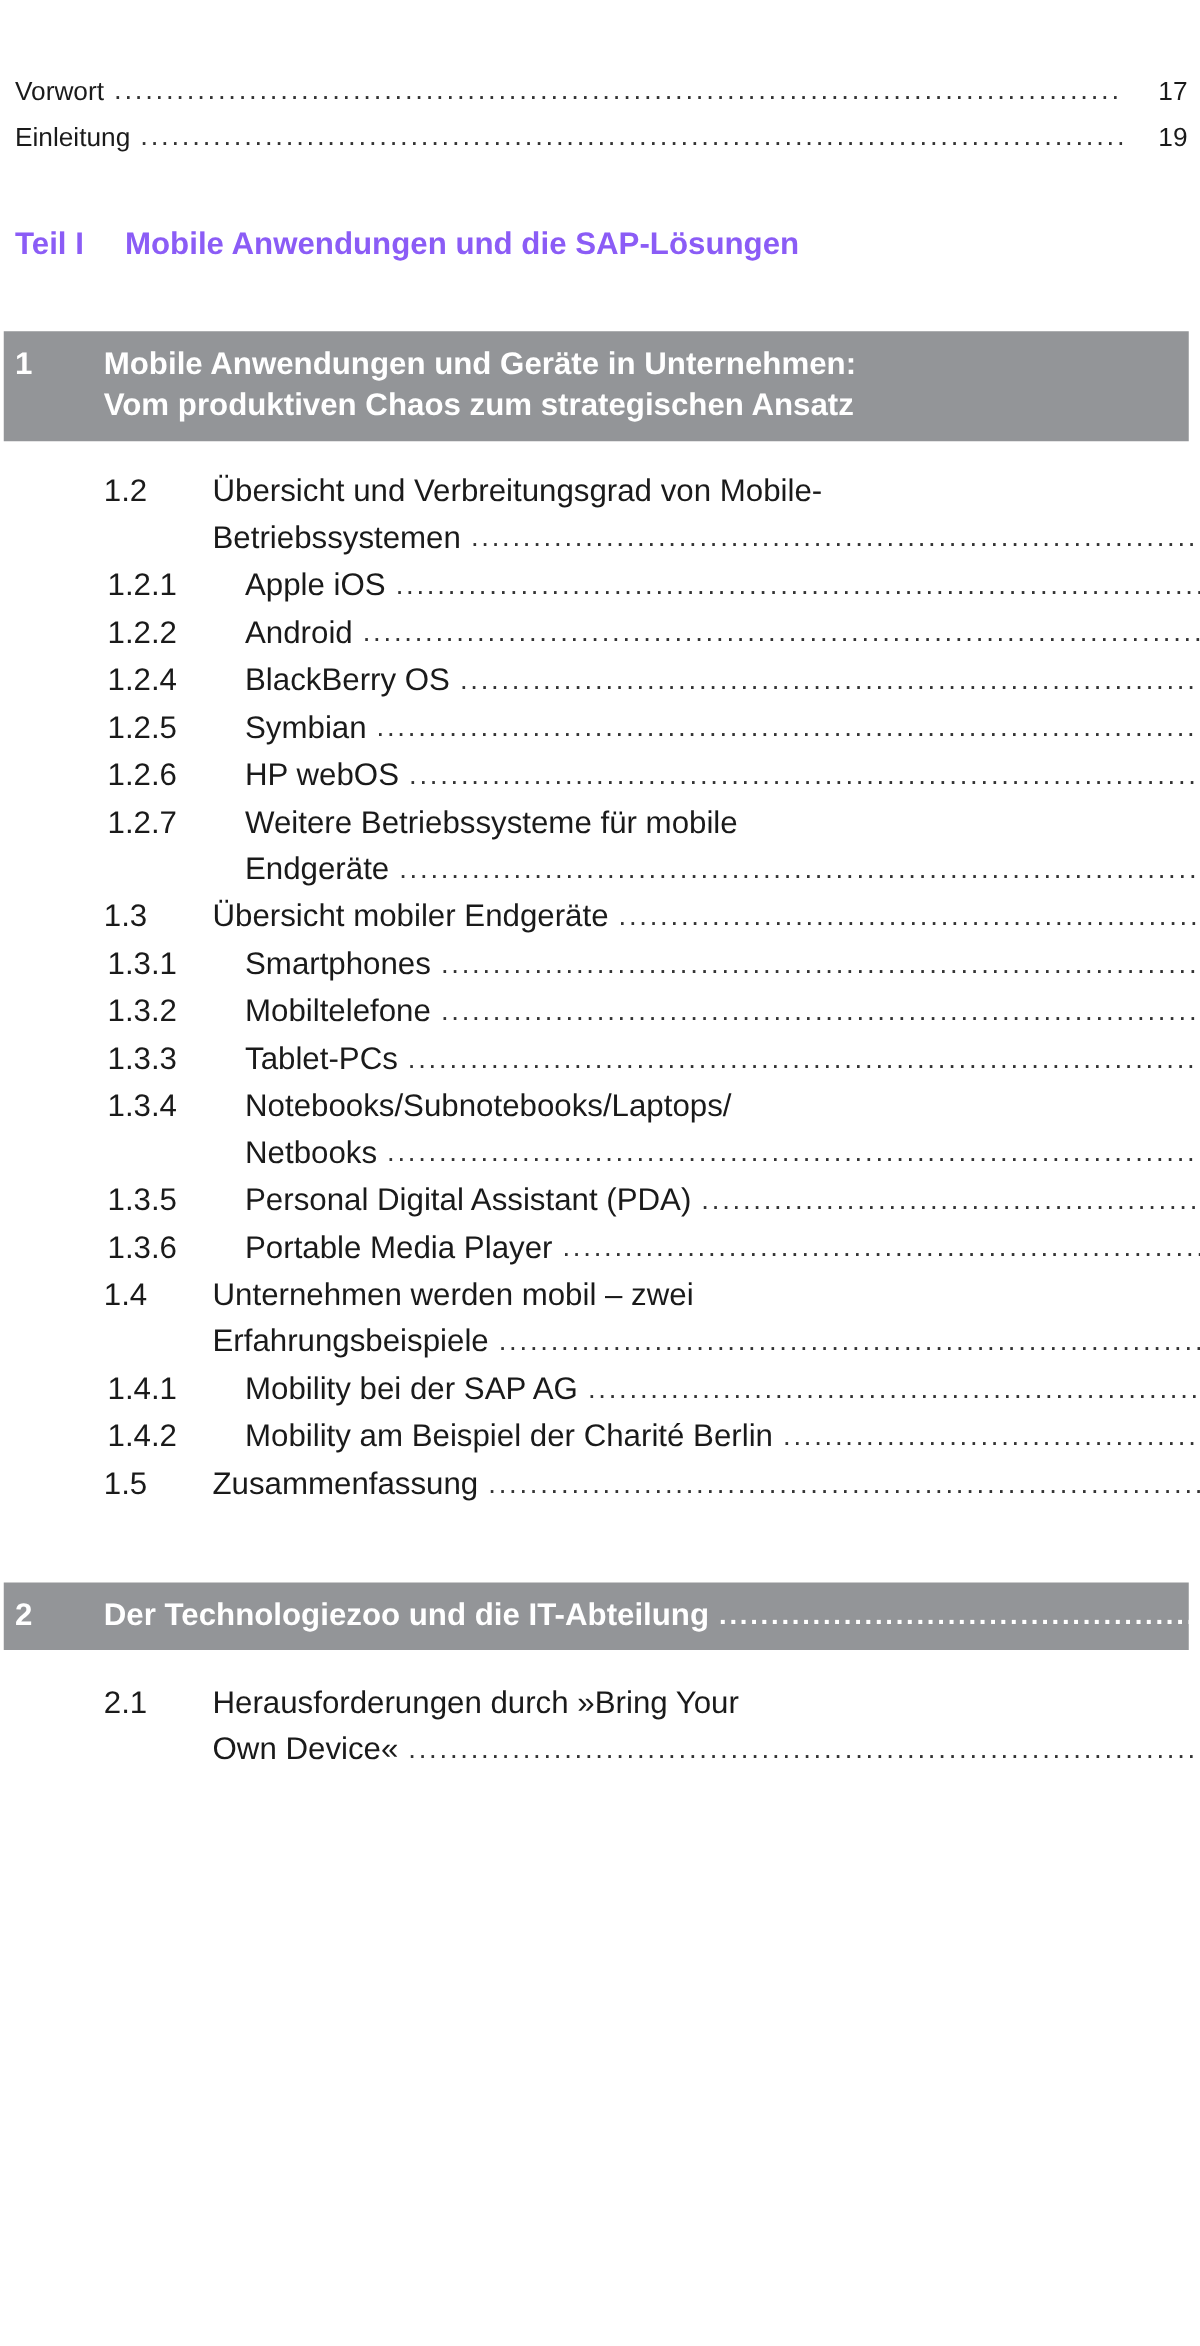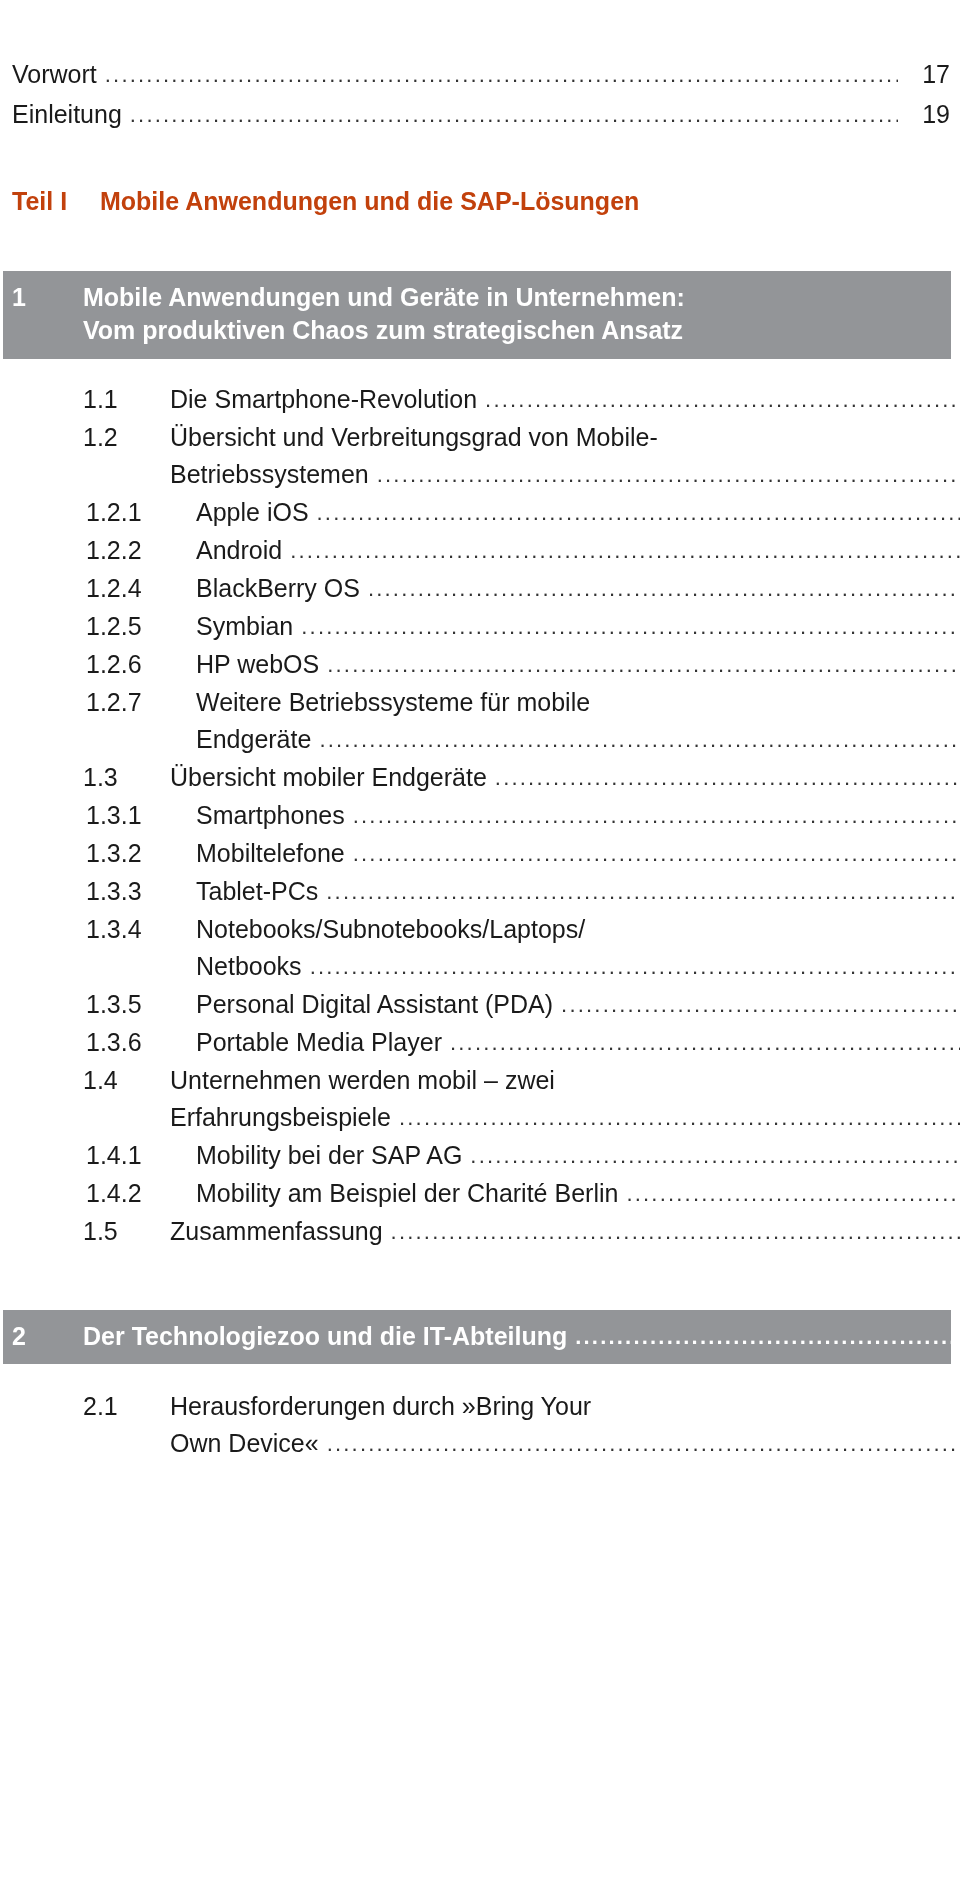--- a/index.html
+++ b/index.html
@@ -38,23 +38,22 @@
   .front-block { margin-top: 62px; }
 
   .row {
     display: flex;
     align-items: baseline;
     width: 938px;
     line-height: 1.0;
   }
 
   .front-row {
-    font-size: 25px;
+    font-size: 21px;
     margin-bottom: 15px;
-    align-items: flex-end;
   }
 
   .front-row .r-label { white-space: nowrap; }
 
   
   .leader {
     flex: 1 1 auto;
     min-width: 6px;
     overflow: hidden;
     white-space: nowrap;
@@ -75,21 +74,21 @@
     min-width: 46px;
     white-space: nowrap;
   }
 
   
   .part-heading {
     display: flex;
     font-size: 25px;
     font-weight: bold;
     margin-top: 60px;
-    color: #c2410c;
+    color: #8b5cf6;
   }
   .part-heading .part-label {
     flex: 0 0 88px;
     white-space: nowrap;
   }
   .part-heading .part-title { flex: 1 1 auto; }
 
   
   .chapter-bar {
     background: #939598;
@@ -202,30 +201,20 @@
       <span class="ch-line">
         <span class="ch-text">Vom produktiven Chaos zum strategischen Ansatz</span>
         <span class="leader empty"></span>
 
       </span>
     </span>
   </div>
 
   <div class="toc-list">
 
-    <div class="row toc-entry lvl2">
-      <span class="e-num">1.1</span>
-      <span class="e-body">
-        <span class="e-line">
-          <span class="e-text">Die Smartphone-Revolution</span>
-          <span class="leader"></span>
-
-        </span>
-      </span>
-    </div>
 
     <div class="row toc-entry lvl2">
       <span class="e-num">1.2</span>
       <span class="e-body">
         <span class="e-line">
           <span class="e-text">Übersicht und Verbreitungsgrad von Mobile-</span>
         </span>
         <span class="e-line">
           <span class="e-text">Betriebssystemen</span>
           <span class="leader"></span>

